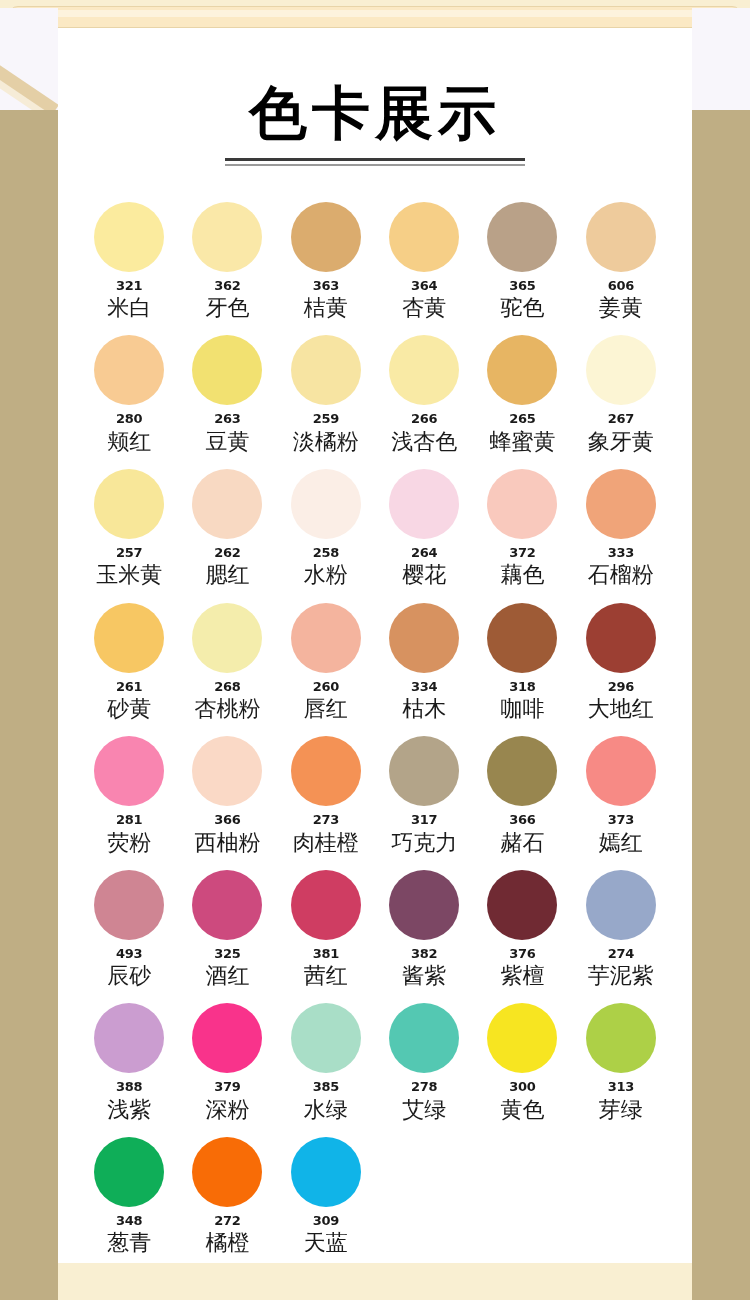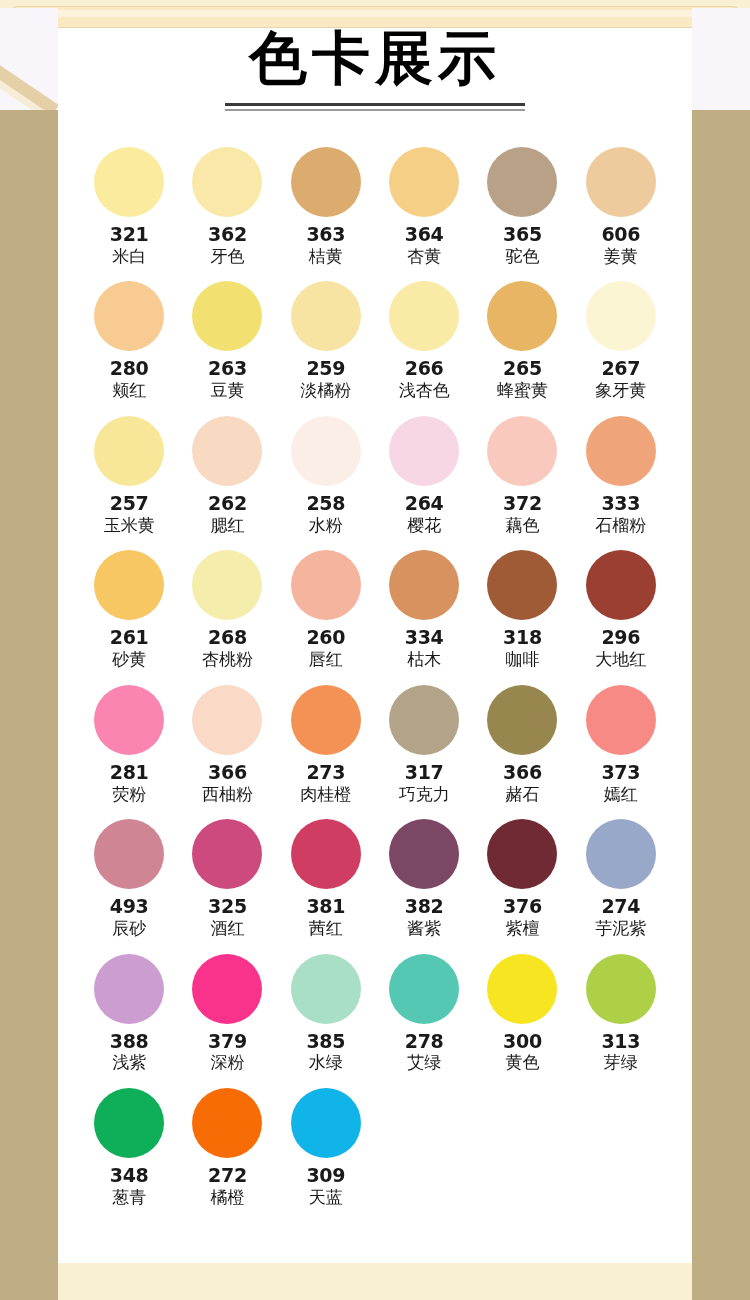--- a/index.html
+++ b/index.html
@@ -89,20 +89,21 @@
     left: 58px;
     top: 28px;
     width: 634px;
     height: 1235px;
     background: #ffffff;
   }
 
   
   .title-wrap {
     text-align: center;
+    padding-top: 55px;
   }
   .page-title {
     font-family: "DejaVu Sans", "Liberation Sans", sans-serif;
     font-size: 58px;
     font-weight: 700;
     color: #000000;
     letter-spacing: 5px;
     line-height: 1.05;
     margin: 0;
   }
@@ -134,30 +135,30 @@
     align-items: center;
   }
   .dot {
     width: 70px;
     height: 70px;
     border-radius: 50%;
     display: block;
   }
   .code {
     font-family: "DejaVu Sans", "Liberation Sans", sans-serif;
-    font-size: 19px;
+    font-size: 13px;
     font-weight: 700;
     color: #1a1a1a;
     margin-top: 7px;
     line-height: 1.1;
     letter-spacing: -0.3px;
   }
   .cname {
     font-family: "DejaVu Sans", "Liberation Sans", sans-serif;
-    font-size: 17px;
+    font-size: 22px;
     font-weight: 500;
     color: #1a1a1a;
     margin-top: 2px;
     line-height: 1.15;
     white-space: nowrap;
   }
 </style>
 </head>
 <body>
 

